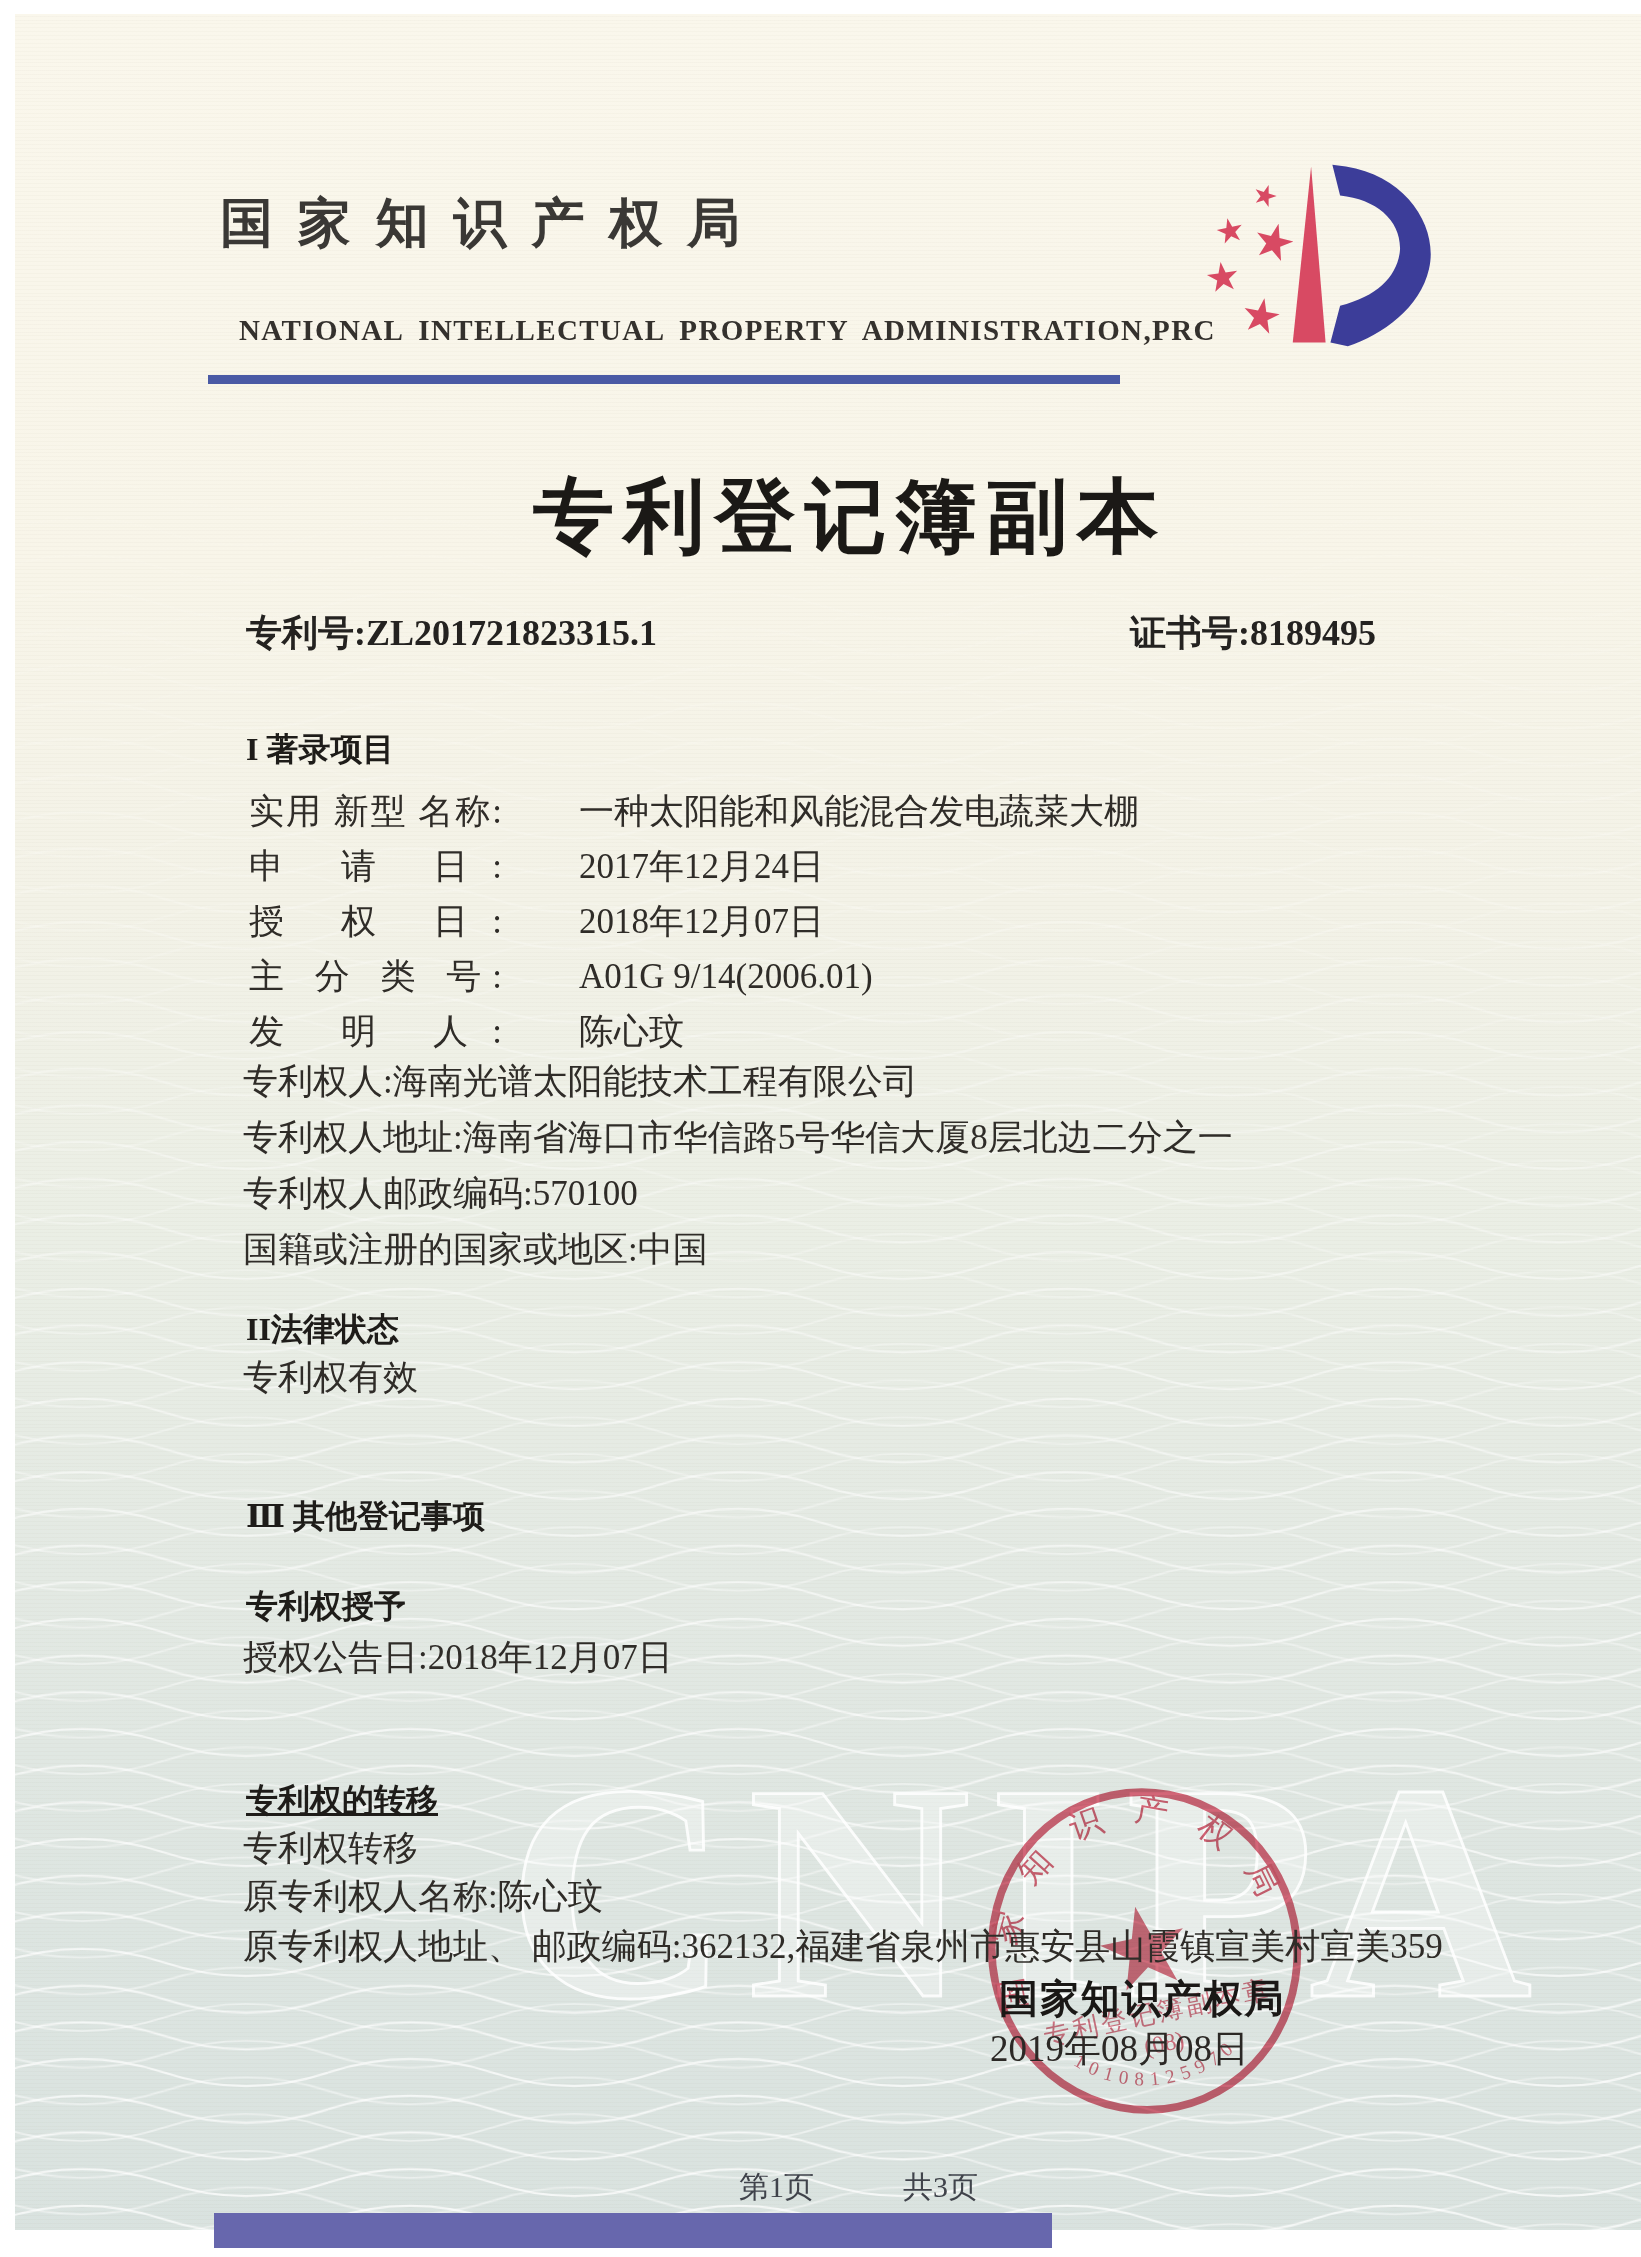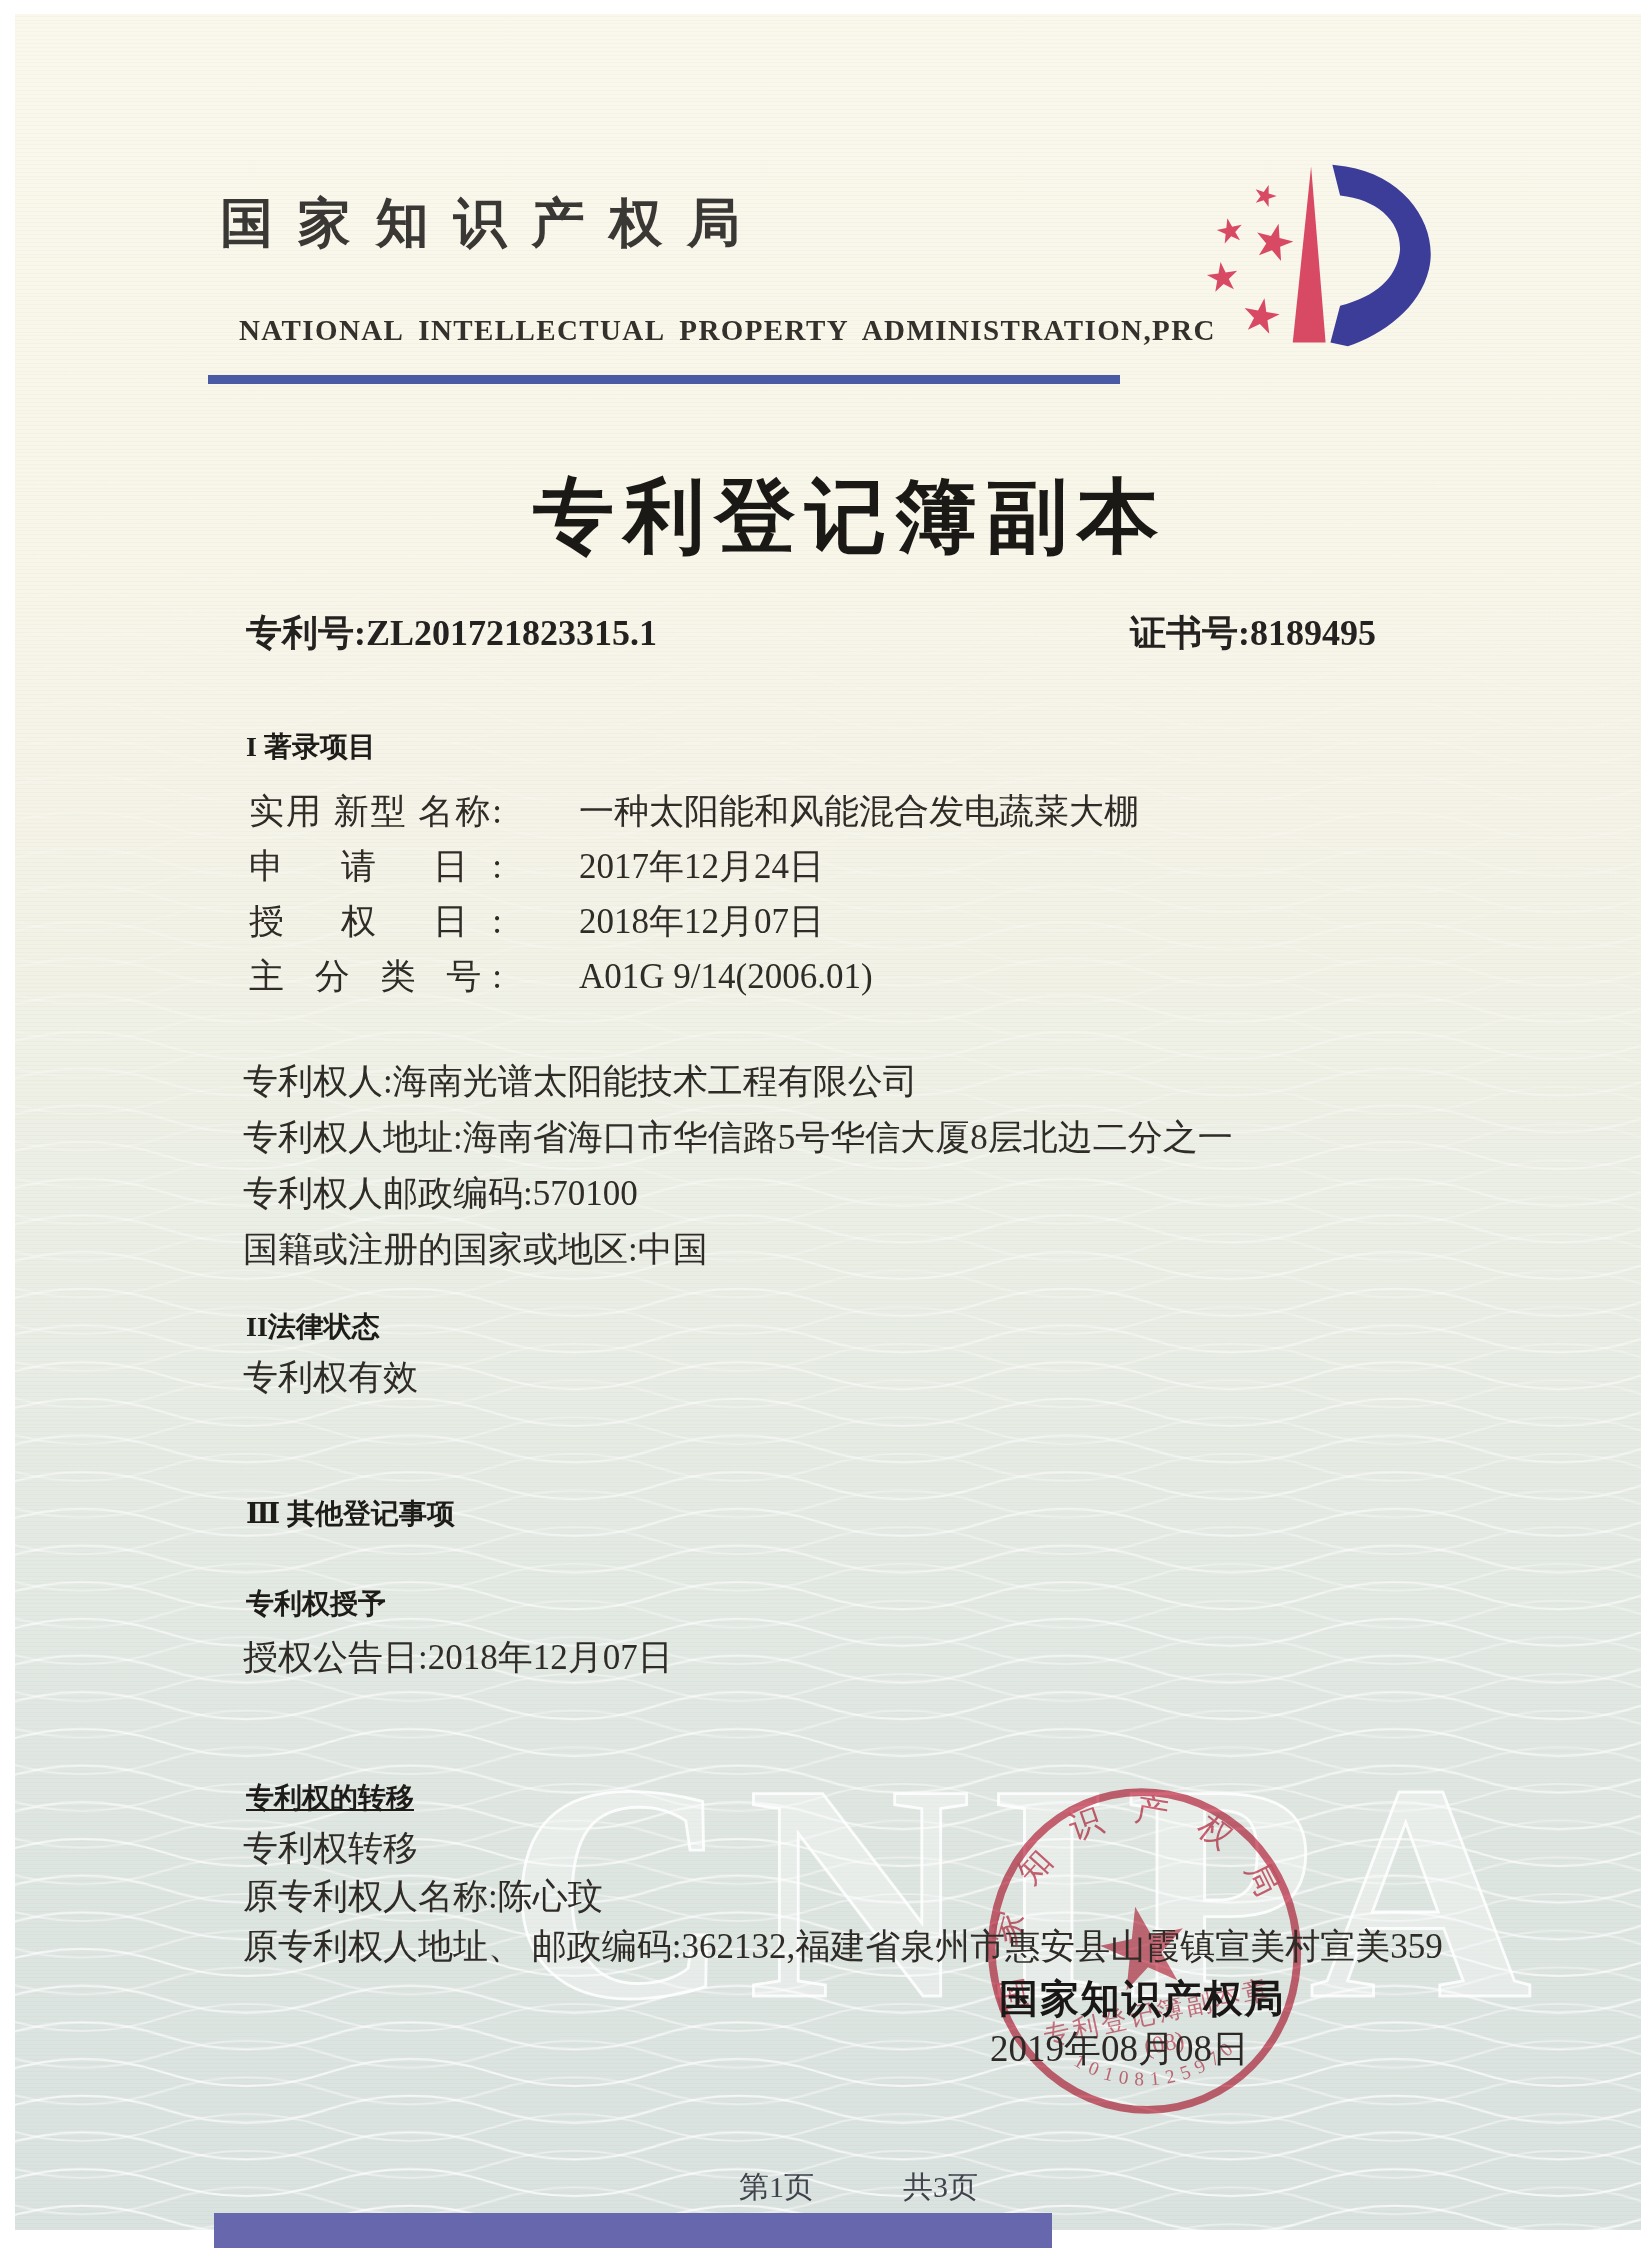--- a/index.html
+++ b/index.html
@@ -24,21 +24,21 @@
     color:rgba(255,255,255,0.32); -webkit-text-stroke:2.9px rgba(255,255,255,0.85);
   }
   #stamp{z-index:3; opacity:.88; transform:rotate(-12deg); mix-blend-mode:multiply;}
   .edge{position:absolute; background:#ffffff; z-index:6;}
   #scan-band{position:absolute; background:#6767ad; z-index:7;}
   #header-cn{font-size:53px; letter-spacing:5.8px; font-weight:700; color:#3a3835;}
   #header-en{font-size:29px; font-weight:700; letter-spacing:1.4px; word-spacing:6.8px; color:#34312d;}
   #blue-rule{background:#4a5aa5; z-index:4;}
   #doc-title{font-size:81px; font-weight:700; letter-spacing:9.7px; color:#1b1916;}
   .num37{font-size:36px; font-weight:700; color:#242220;}
-  .h-bold{font-size:28px; font-weight:700; color:#1e1c19;}
+  .h-bold{font-size:32px; font-weight:700; color:#1e1c19;}
   #issuer-agency{font-size:39px; font-weight:700; letter-spacing:1.9px; color:#1a1816;}
   #issuer-date{font-size:37px; color:#2b2825;}
   #footer{font-size:30px; color:#40434b;}
   #footer .gap{display:inline-block; width:89px;}
 </style>
 </head>
 <body>
 
 <div id="page">
 
@@ -96,20 +96,23 @@
   </div>
   <div class="abs txt body36" style="left:249px; top:847px;">
     <span class="f-label">申 请 日:</span><span class="f-value">2017年12月24日</span>
   </div>
   <div class="abs txt body36" style="left:249px; top:902px;">
     <span class="f-label">授 权 日:</span><span class="f-value">2018年12月07日</span>
   </div>
   <div class="abs txt body36" style="left:249px; top:957px;">
     <span class="f-label">主 分 类 号:</span><span class="f-value">A01G 9/14(2006.01)</span>
   </div>
+  <div class="abs txt body36" style="left:249px; top:1012px;">
+    <span class="f-label">发 明 人:</span><span class="f-value">陈心玟</span>
+  </div>
 
   <div class="abs txt body36" style="left:243px; top:1062px;">专利权人:海南光谱太阳能技术工程有限公司</div>
   <div class="abs txt body36" style="left:243px; top:1118px;">专利权人地址:海南省海口市华信路5号华信大厦8层北边二分之一</div>
   <div class="abs txt body36" style="left:243px; top:1174px;">专利权人邮政编码:570100</div>
   <div class="abs txt body36" style="left:243px; top:1230px;">国籍或注册的国家或地区:中国</div>
 
   <div class="abs txt h-bold" style="left:246px; top:1311px;">II法律状态</div>
   <div class="abs txt body36" style="left:243px; top:1358px;">专利权有效</div>
 
   <div class="abs txt h-bold" style="left:246px; top:1498px;">Ⅲ 其他登记事项</div>

